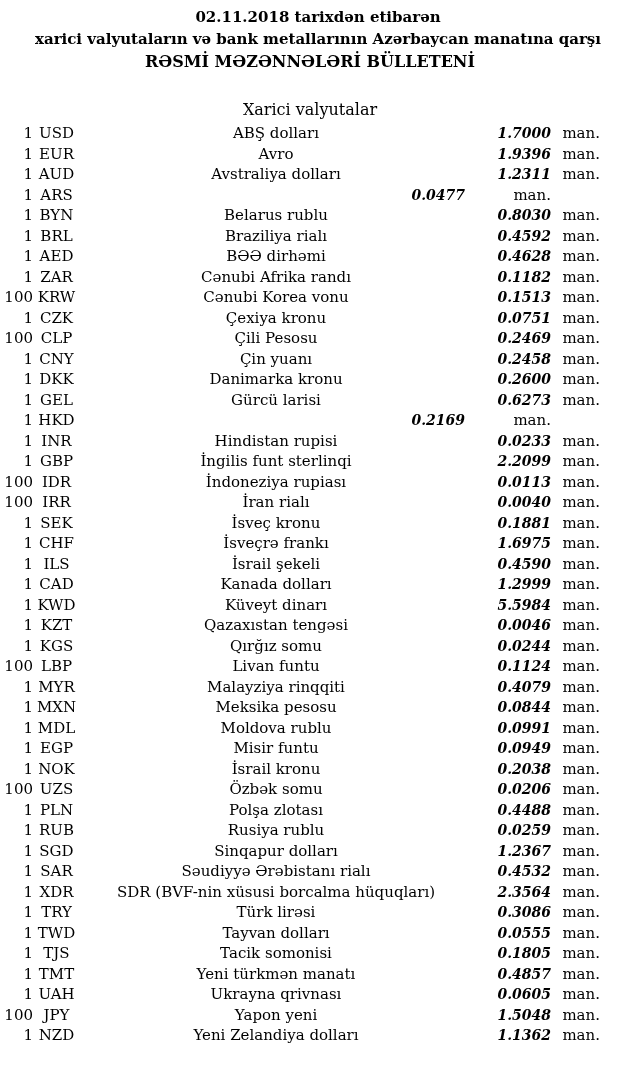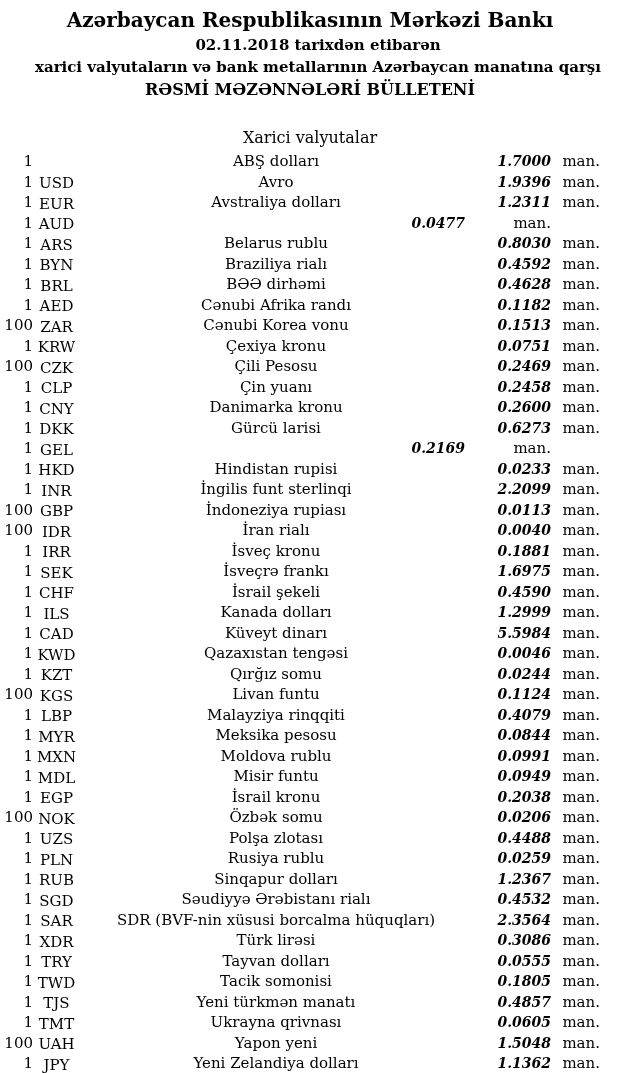--- a/index.html
+++ b/index.html
@@ -54,21 +54,20 @@
     line-height: 20.5px;
     white-space: nowrap;
   }
   .qty {
     text-align: right;
     font-size: 15px;
   }
   .code {
     text-align: center;
     font-size: 15px;
-    margin-top: 22px;
   }
   .name {
     text-align: center;
     padding-left: 7px;
     font-size: 15px;
     overflow: hidden;
   }
   .rate {
     text-align: right;
     font-size: 14px;
@@ -79,21 +78,20 @@
     text-align: right;
     font-size: 15px;
   }
 </style>
 </head>
 <body>
 
 <div class="page">
 
   <div class="header">
-    <div class="bank-name">Azərbaycan Respublikasının Mərkəzi Bankı</div>
     <div class="sub-line">02.11.2018 tarixdən etibarən</div>
     <div class="sub-line">xarici valyutaların və bank metallarının Azərbaycan manatına qarşı</div>
     <div class="bulletin-title">RƏSMİ MƏZƏNNƏLƏRİ BÜLLETENİ</div>
   </div>
 
   <div class="section-title">Xarici valyutalar</div>
 
   <div class="table">
 
       <div class="row">

